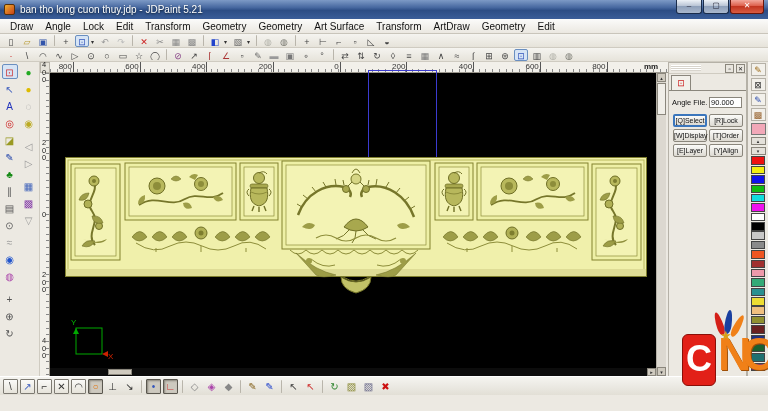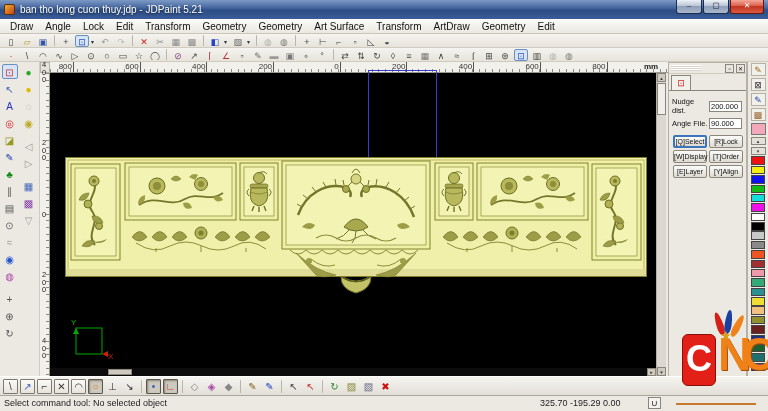--- a/index.html
+++ b/index.html
@@ -408,24 +408,20 @@
 
   <div class="rpanel" data-name="properties-panel">
     <div class="rp-head" data-name="panel-header">
       <div class="rp-btn rp-max" data-name="panel-minimize-button">▫</div>
       <div class="rp-btn rp-close" data-name="panel-close-button">✕</div>
     </div>
     <div class="rp-tab" data-name="panel-tab-select">⊡</div>
     <div class="rp-tabline" data-name="panel-tab-line"></div>
     <div class="rp-content" data-name="panel-content">
       <div class="rp-row">
-        <span class="rp-label" data-name="nudge-dist-label">Nudge dist.</span>
-        <span class="rp-value" data-name="nudge-dist-field">200.000</span>
-      </div>
-      <div class="rp-row">
         <span class="rp-label" data-name="angle-incr-label">Angle File.</span>
         <span class="rp-value" data-name="angle-incr-field">90.000</span>
       </div>
       <div class="rp-grid" data-name="mode-buttons">
 
       <div class="rp-b" data-name="select-mode-button" data-on="1">[Q]Select</div>
           <div class="rp-b" data-name="lock-button">[R]Lock</div>
           <div class="rp-b" data-name="display-button">[W]Display</div>
           <div class="rp-b" data-name="order-button">[T]Order</div>
           <div class="rp-b" data-name="layer-button">[E]Layer</div>
@@ -496,26 +492,20 @@
       <span class="bbtn" data-name="separator" data-sep="1"></span>
       <span class="bbtn" data-name="pick-button" style="color: rgb(51, 51, 51);">↖</span>
       <span class="bbtn" data-name="pick-delete-button" style="color: rgb(204, 34, 34);">↖</span>
       <span class="bbtn" data-name="separator" data-sep="1"></span>
       <span class="bbtn" data-name="rotate-copy-button" style="color: rgb(51, 136, 51);">↻</span>
       <span class="bbtn" data-name="hatch-pen-button" style="color: rgb(136, 136, 51);">▨</span>
       <span class="bbtn" data-name="clip-art-button" style="color: rgb(102, 102, 136);">▧</span>
       <span class="bbtn" data-name="delete-all-button" style="color: rgb(204, 17, 17);">✖</span>
     </div>
 
-  <div class="statusbar" data-name="status-bar">
-    <span class="status-msg" data-name="status-message">Select command tool: No selected object</span>
-    <span class="status-coords" data-name="cursor-coordinates">325.70 -195.29 0.00</span>
-    <span class="status-u" data-name="unit-toggle-button">U</span>
-    <span class="status-underline" data-name="watermark-underline"></span>
-  </div>
 
   <div class="watermark" data-name="cnc-watermark-logo">
     <div class="plume red" data-name="plume-red-icon"></div>
     <div class="plume blue" data-name="plume-blue-icon"></div>
     <div class="plume orange" data-name="plume-orange-icon"></div>
     <div class="wm-star" data-name="star-icon">★</div>
     <div class="wm-c1" data-name="logo-letter-c1">C</div>
     <div class="wm-n" data-name="logo-letter-n">N</div>
     <div class="wm-c2" data-name="logo-letter-c2">C</div>
   </div>

